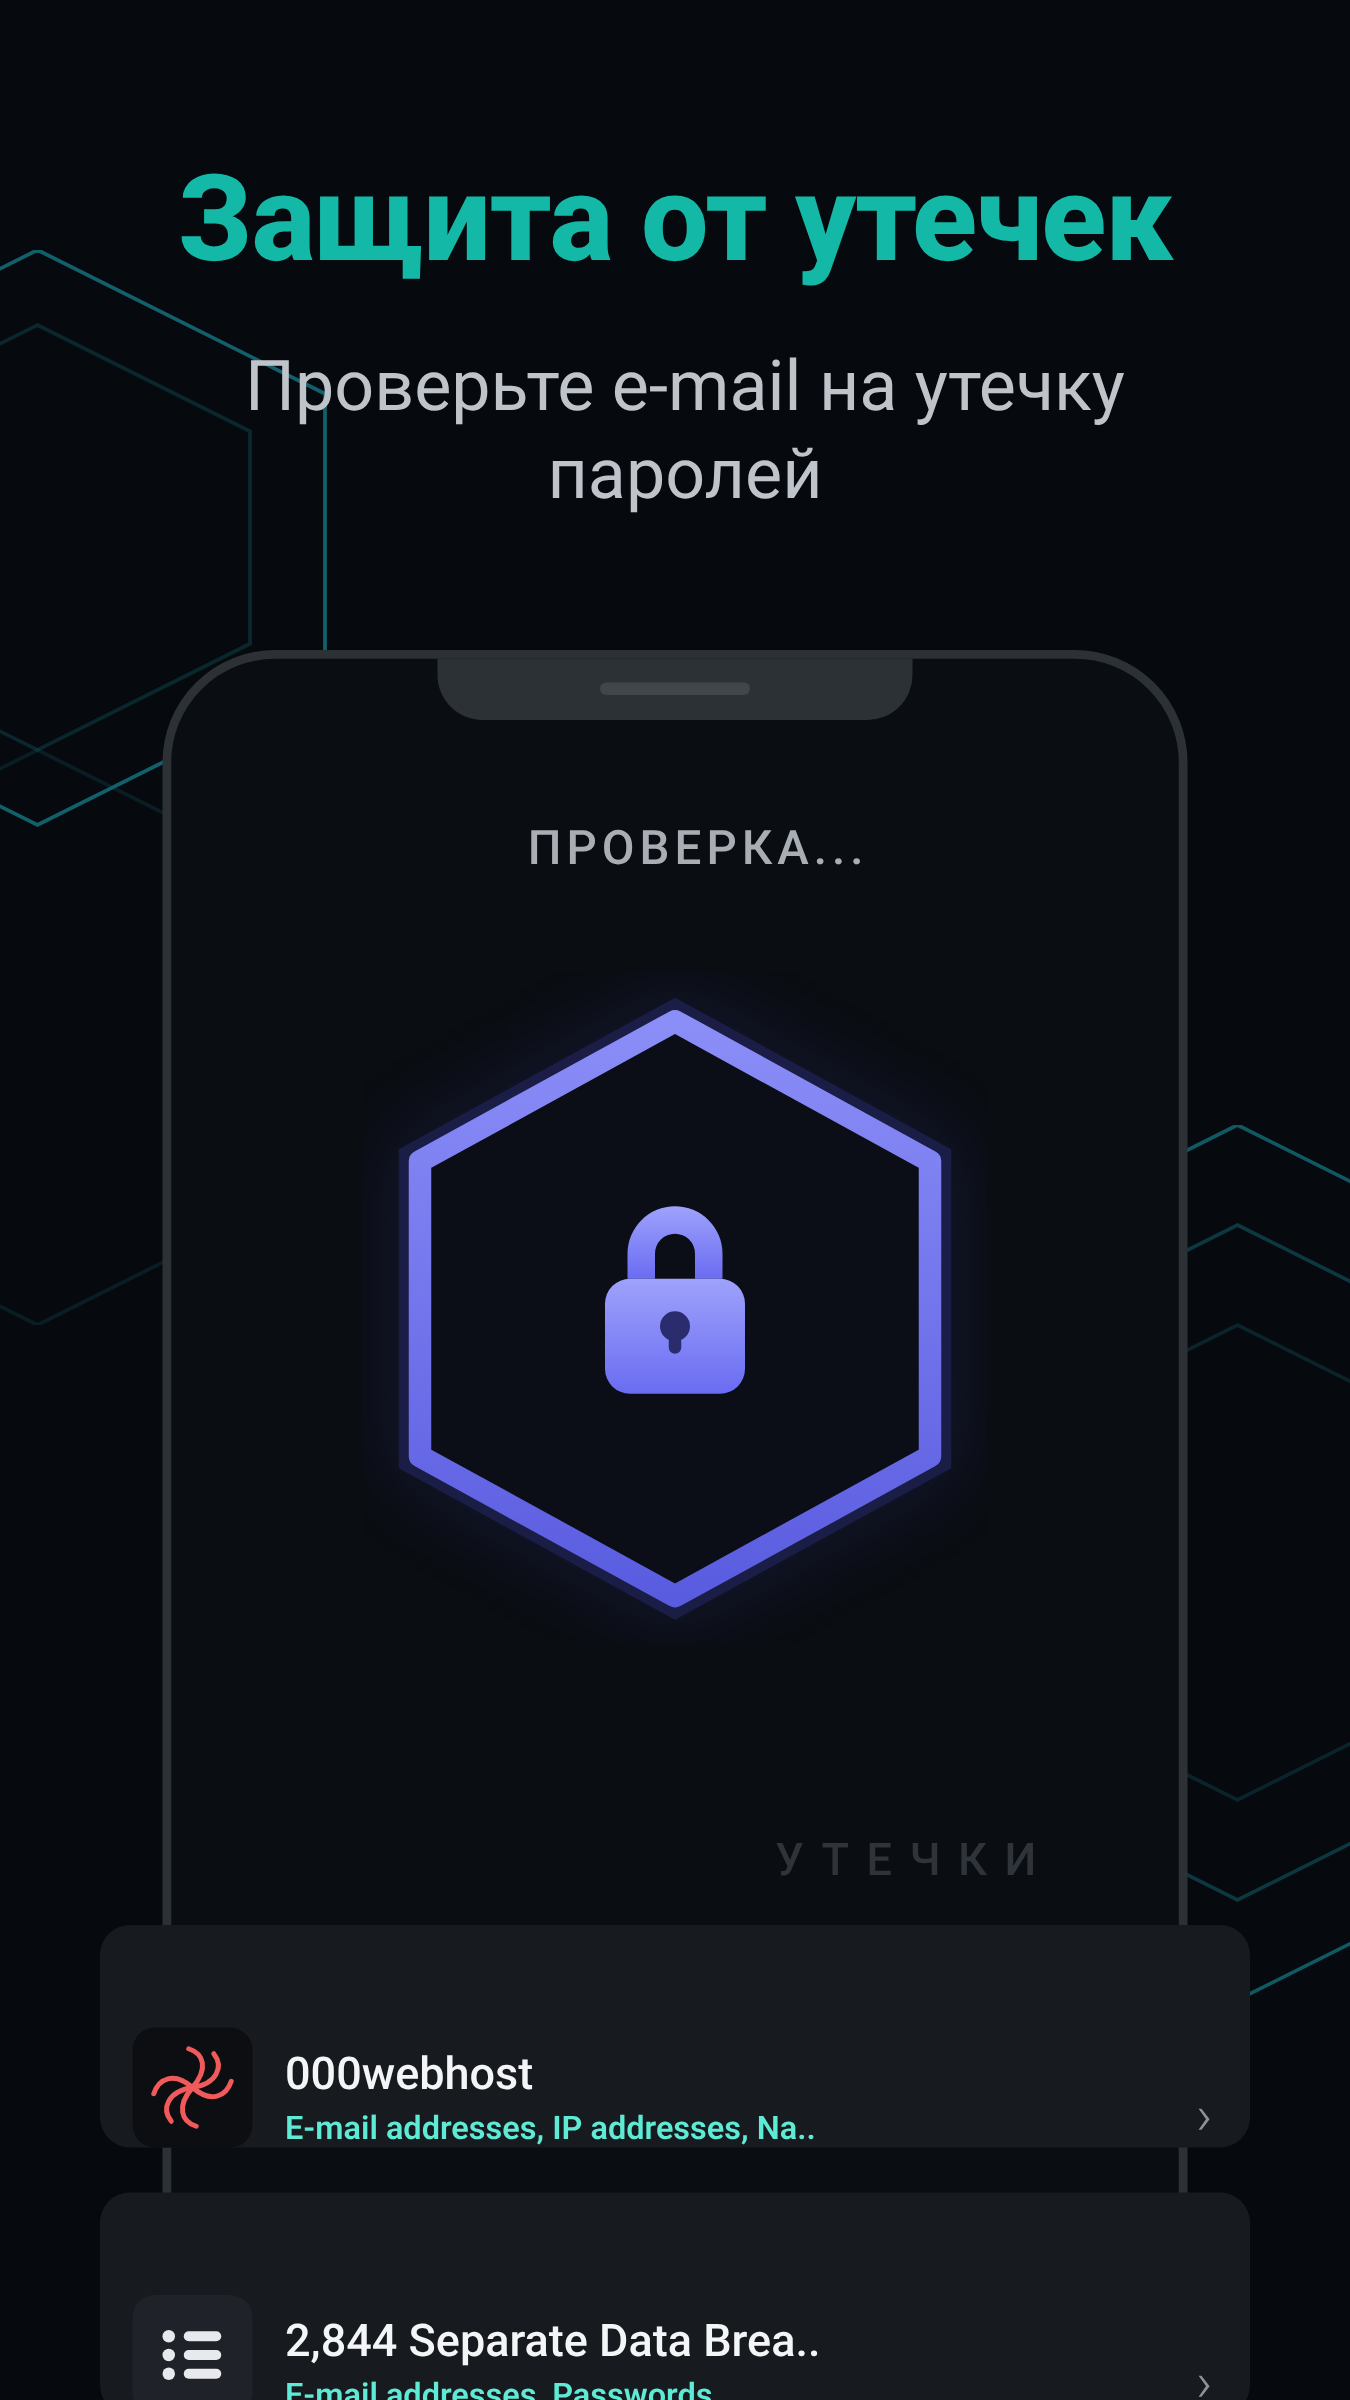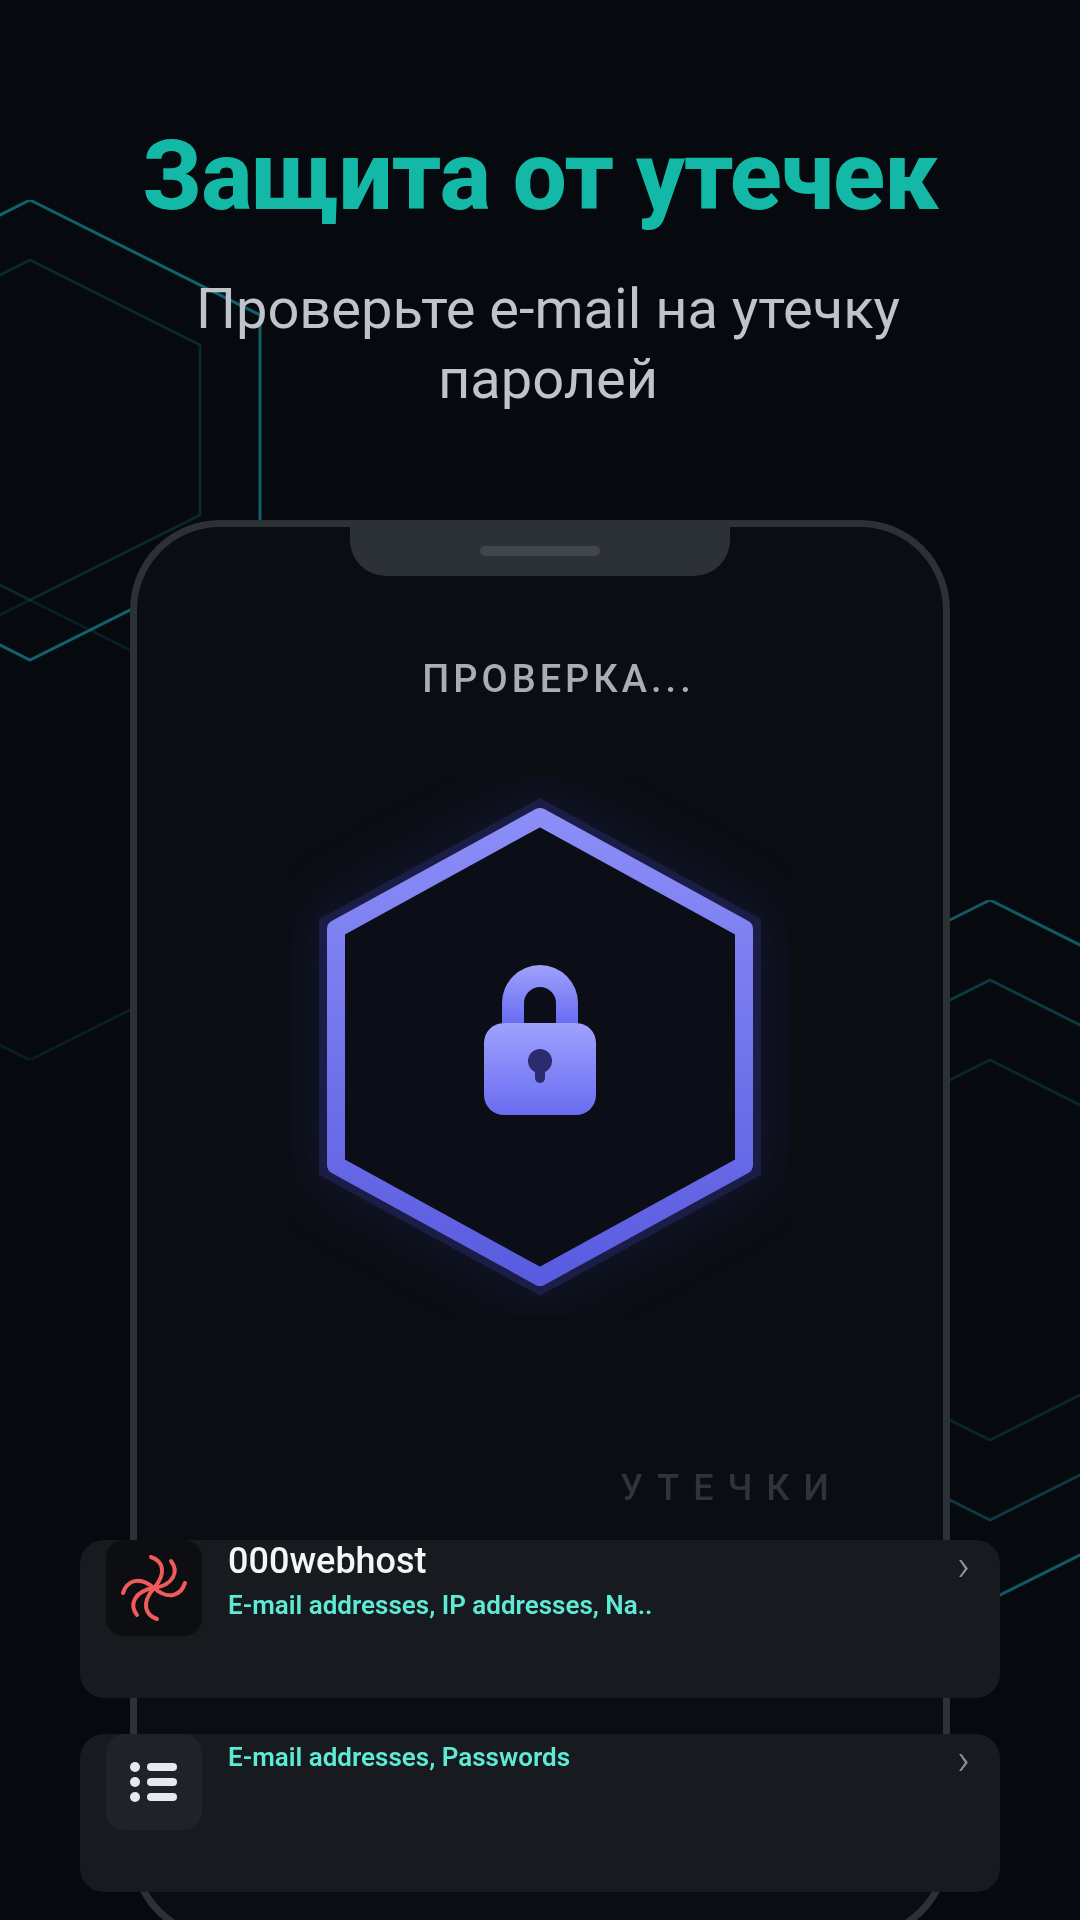--- a/index.html
+++ b/index.html
@@ -107,23 +107,23 @@
     position: absolute;
     top: 1540px;
     left: 80px; right: 80px;
     display: flex;
     flex-direction: column;
     gap: 36px;
   }
   .card {
     background: #171a1f;
     border-radius: 24px;
-    height: 158px;
+    height: 178px;
     display: flex;
-    align-items: flex-start;
+    align-items: flex-end;
     padding: 0 30px 0 26px;
   }
   .card-icon {
     width: 96px; height: 96px;
     border-radius: 18px;
     flex: none;
     display:flex; align-items:center; justify-content:center;
   }
   .card-icon.dark { background:#0c0e12; }
   .card-icon.dark2 { background:#1f2228; }
@@ -239,18 +239,19 @@
           <circle cx="10" cy="14" r="5"></circle>
           <rect x="22" y="10" width="30" height="8" rx="4"></rect>
           <circle cx="10" cy="29" r="5"></circle>
           <rect x="22" y="25" width="30" height="8" rx="4"></rect>
           <circle cx="10" cy="44" r="5"></circle>
           <rect x="22" y="40" width="30" height="8" rx="4"></rect>
         </g>
       </svg>
     </div>
     <div class="card-body">
+      <div class="card-title">2,844 Separate Data Brea..</div>
       <div class="card-sub">E-mail addresses, Passwords</div>
     </div>
     <div class="card-chevron">›</div>
   </div>
 
 </div>
 
 </body></html>

